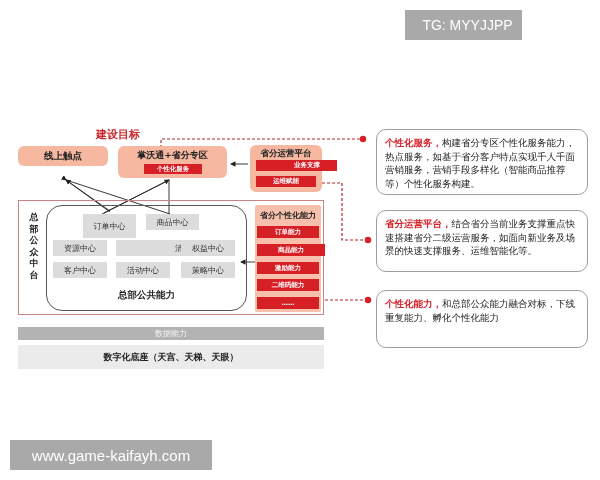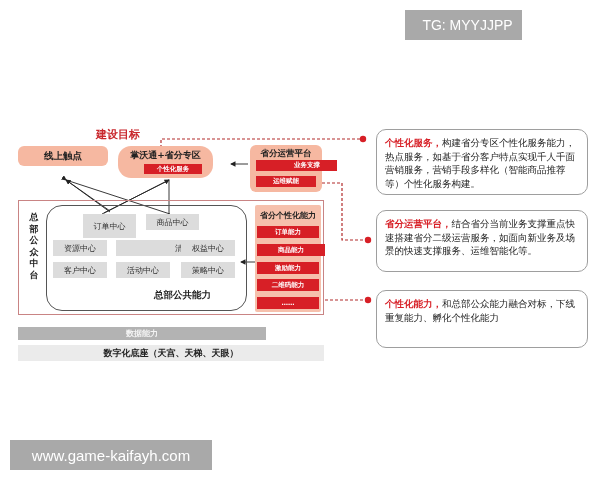--- a/index.html
+++ b/index.html
@@ -52,21 +52,21 @@
   <circle cx="368" cy="240" r="3.2" fill="#d71f26"></circle>
   <circle cx="368" cy="300" r="3.2" fill="#d71f26"></circle>
 </svg>
 
 <div class="abs title" style="left:96px;top:127px;">建设目标</div>
 
 <div class="abs salmon" style="left:18px;top:146px;width:90px;height:20px;display:flex;align-items:center;justify-content:center;">
   <span class="lbl" style="font-size:9.5px;">线上触点</span>
 </div>
 
-<div class="abs salmon" style="left:118px;top:146px;width:95px;height:32px;border-radius:13px;">
+<div class="abs salmon" style="left:118px;top:146px;width:109px;height:32px;">
   <div class="lbl" style="margin-top:3px;">掌沃通+省分专区</div>
   <div class="redbar" style="position:absolute;left:26px;top:18px;width:58px;height:10px;">个性化服务</div>
 </div>
 
 <div class="abs salmon" style="left:250px;top:145px;width:72px;height:47px;">
   <div class="lbl" style="margin-top:3px;font-size:8.5px;">省分运营平台</div>
   <div class="redbar" style="position:absolute;left:6px;top:15px;width:60px;height:11px;padding-left:21px;">业务支撑</div>
   <div class="redbar" style="position:absolute;left:6px;top:31px;width:60px;height:11px;">运维赋能</div>
 </div>
 
@@ -87,34 +87,34 @@
 <div class="abs gray" style="left:146px;top:214px;width:53px;height:16px;">商品中心</div>
 
 <div class="abs gray" style="left:53px;top:240px;width:54px;height:16px;">资源中心</div>
 <div class="abs gray" style="left:116px;top:240px;width:54px;height:16px;padding-left:48px;">清算中心</div>
 <div class="abs gray" style="left:181px;top:240px;width:54px;height:16px;">权益中心</div>
 
 <div class="abs gray" style="left:53px;top:262px;width:54px;height:16px;">客户中心</div>
 <div class="abs gray" style="left:116px;top:262px;width:54px;height:16px;">活动中心</div>
 <div class="abs gray" style="left:181px;top:262px;width:54px;height:16px;">策略中心</div>
 
-<div class="abs lbl" style="left:46px;top:289px;width:201px;font-size:9.5px;padding-left:36px;">总部公共能力</div>
+<div class="abs lbl" style="left:46px;top:289px;width:201px;font-size:9.5px;">总部公共能力</div>
 
 <div class="abs salmon-b" style="left:255px;top:205px;width:66px;height:107px;border-radius:2px;">
   <div class="lbl" style="margin-top:5px;font-size:8px;">省分个性化能力</div>
   <div class="redbar" style="position:absolute;left:2px;top:21px;width:62px;height:12px;">订单能力</div>
   <div class="redbar" style="position:absolute;left:2px;top:39px;width:68px;height:12px;">商品能力</div>
   <div class="redbar" style="position:absolute;left:2px;top:57px;width:62px;height:12px;">激励能力</div>
   <div class="redbar" style="position:absolute;left:2px;top:74px;width:62px;height:12px;">二维码能力</div>
   <div class="redbar" style="position:absolute;left:2px;top:92px;width:62px;height:12px;">……</div>
 </div>
 
-<div class="abs" style="left:18px;top:327px;width:248px;height:13px;background:#b3b3b3;color:#f4f4f4;font-size:8px;display:flex;align-items:center;justify-content:center;font-weight:bold;">数据能力</div>
+<div class="abs" style="left:18px;top:327px;width:306px;height:13px;background:#b3b3b3;color:#f4f4f4;font-size:8px;display:flex;align-items:center;justify-content:center;">数据能力</div>
 
-<div class="abs" style="left:18px;top:345px;width:306px;height:16px;background:#ebebeb;font-size:9px;font-weight:bold;display:flex;align-items:center;justify-content:center;">数字化底座（天宫、天梯、天眼）</div>
+<div class="abs" style="left:18px;top:345px;width:306px;height:24px;background:#ebebeb;font-size:9px;font-weight:bold;display:flex;align-items:center;justify-content:center;">数字化底座（天宫、天梯、天眼）</div>
 
 <div class="abs callout" style="left:376px;top:129px;width:212px;height:66px;">
   <span class="hl">个性化服务，</span><span>构建省分专区个性化服务能力，热点服务，如基于省分客户特点实现千人千面营销服务，营销手段多样化（智能商品推荐等）个性化服务构建。</span>
 </div>
 
 <div class="abs callout" style="left:376px;top:210px;width:212px;height:62px;">
   <span class="hl">省分运营平台，</span><span>结合省分当前业务支撑重点快速搭建省分二级运营服务，如面向新业务及场景的快速支撑服务、运维智能化等。</span>
 </div>
 
 <div class="abs callout" style="left:376px;top:290px;width:212px;height:58px;">

